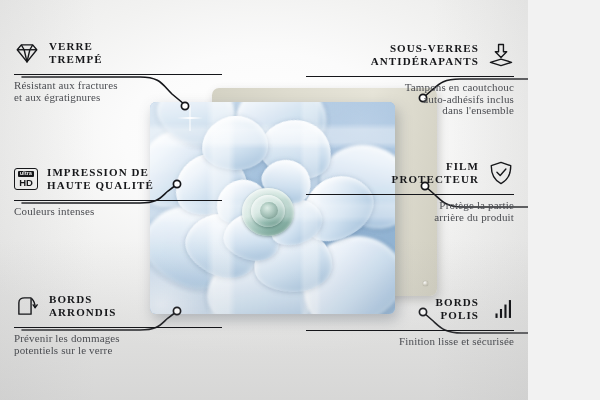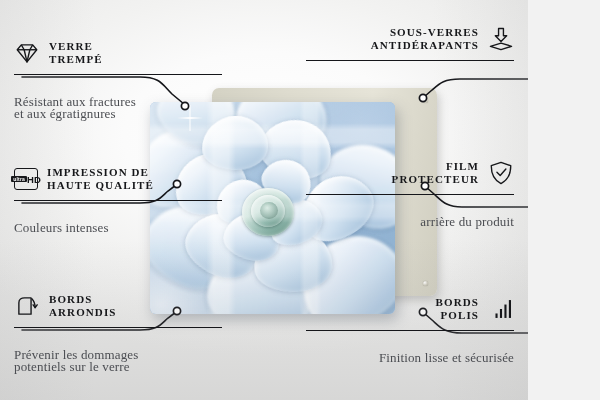--- a/index.html
+++ b/index.html
@@ -112,28 +112,28 @@
 
   .f-head { display: flex; align-items: center; gap: 9px; min-height: 34px; }
   .feature.right .f-head { flex-direction: row-reverse; }
 
   .f-title {
     font-size: 11px; font-weight: bold; letter-spacing: 1.1px;
     line-height: 13px; color: #16171a; text-transform: uppercase;
   }
   .f-rule { height: 1.4px; background: #15161a; margin-top: 4px; }
   .f-desc {
-    margin-top: 21px; font-size: 13px; line-height: 11.4px;
+    margin-top: 5px; font-size: 11px; line-height: 11.4px;
     color: #4b4d52; letter-spacing: 0.15px;
   }
   .f-icon { flex: 0 0 auto; width: 26px; height: 26px; display: block; }
 
   .hd-badge {
     width: 24px; height: 22px; border: 1.6px solid #16171a; border-radius: 3px;
-    display: flex; flex-direction: row; align-items: center; justify-content: center;
+    display: flex; flex-direction: column; align-items: center; justify-content: center;
     line-height: 1;
   }
   .hd-badge .hd-small {
     font-family: "Liberation Sans", sans-serif;
     font-size: 5px; font-weight: bold; letter-spacing: 0.2px; color: #16171a;
     background: #16171a; color: #fff; padding: 0.5px 2px; border-radius: 1px;
   }
   .hd-badge .hd-big {
     font-family: "Liberation Sans", sans-serif;
     font-size: 9.5px; font-weight: bold; color: #16171a; margin-top: 1px;
@@ -256,51 +256,57 @@
         <div class="f-title">ARRONDIS</div>
       </div>
     </div>
     <div class="f-rule"></div>
     <div class="f-desc">
       <div>Prévenir les dommages</div>
       <div>potentiels sur le verre</div>
     </div>
   </div>
 
-  <div class="feature right" style="top:22px;">
+  <div class="feature right" style="top:38px;">
     <div class="f-head">
       <svg class="f-icon" viewBox="0 0 32 32">
         <g fill="none" stroke="#16171a" stroke-width="1.7" stroke-linejoin="round">
           <path d="M13,3 L19,3 L19,12 L23,12 L16,19 L9,12 L13,12 Z"></path>
           <path d="M16,21 L29,25 L16,29 L3,25 Z"></path>
         </g>
       </svg>
       <div>
         <div class="f-title">SOUS-VERRES</div>
         <div class="f-title">ANTIDÉRAPANTS</div>
       </div>
     </div>
     <div class="f-rule"></div>
+    <div class="f-desc">
+      <div>Tampons en caoutchouc</div>
+      <div>auto-adhésifs inclus</div>
+      <div>dans l'ensemble</div>
+    </div>
   </div>
 
   <div class="feature right" style="top:156px;">
     <div class="f-head">
       <svg class="f-icon" viewBox="0 0 32 32">
         <g fill="none" stroke="#16171a" stroke-width="1.7" stroke-linejoin="round" stroke-linecap="round">
           <path d="M16,3 L28,7 C28,17 24,25 16,29 C8,25 4,17 4,7 Z"></path>
           <path d="M11,15 L15,19 L22,11"></path>
         </g>
       </svg>
       <div>
         <div class="f-title">FILM</div>
         <div class="f-title">PROTECTEUR</div>
       </div>
     </div>
     <div class="f-rule"></div>
     <div class="f-desc">
+      <div>Protège la partie</div>
       <div>arrière du produit</div>
     </div>
   </div>
 
   <div class="feature right" style="top:292px;">
     <div class="f-head">
       <svg class="f-icon" viewBox="0 0 32 32">
         <g stroke="#16171a" stroke-width="2.6" stroke-linecap="butt">
           <path d="M27,5 L27,27"></path>
           <path d="M21.5,10.5 L21.5,27"></path>

